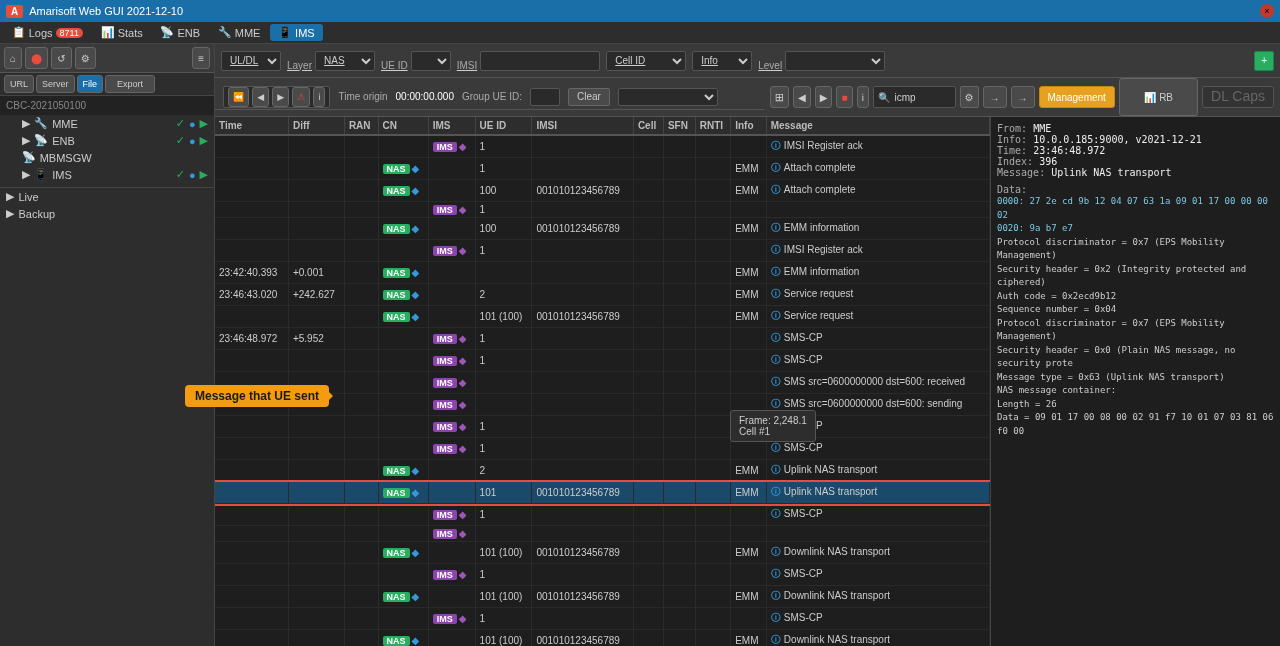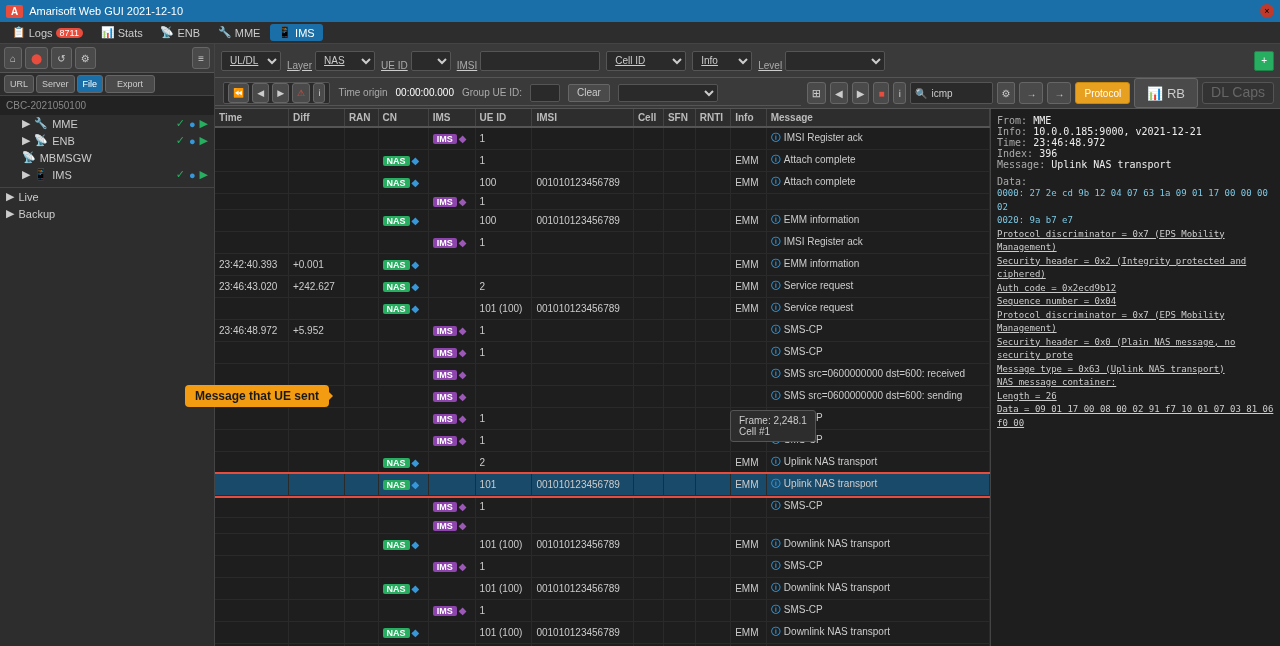--- a/index.html
+++ b/index.html
@@ -63,21 +63,21 @@
     .filter-btn { background: #4a4a4a; border: 1px solid #666; color: #ccc; padding: 1px 6px; border-radius: 2px; cursor: pointer; font-size: 10px; height: 20px; }
     .tb2-btn {
       background: #4a4a4a; border: 1px solid #666; color: #ccc; padding: 1px 6px; border-radius: 3px;
       cursor: pointer; font-size: 10px; height: 22px; display: flex; align-items: center; gap: 3px;
     }
     .search-box {
       display: flex; align-items: center; background: #2a2a2a; border: 1px solid #555; border-radius: 2px; height: 22px; padding: 0 4px;
     }
     .search-box input { background: transparent; border: none; color: #ccc; font-size: 10px; outline: none; width: 80px; }
     .analytics-btn { background: #e8a020; border: 1px solid #c8880a; color: white; padding: 1px 8px; border-radius: 3px; cursor: pointer; font-size: 10px; height: 22px; }
-    .rb-btn { background: #4a4a4a; border: 1px solid #666; color: #ccc; padding: 1px 12px; border-radius: 3px; cursor: pointer; font-size: 13px; height: 30px; }
+    .rb-btn { background: #4a4a4a; border: 1px solid #666; color: #ccc; padding: 1px 24px; border-radius: 3px; cursor: pointer; font-size: 10px; height: 38px; }
     .disabled-btn { background: #333; border: 1px solid #555; color: #666; padding: 1px 8px; border-radius: 3px; font-size: 14px; height: 22px; cursor: not-allowed; }
 
     
     #main {
       display: flex;
       height: calc(646px - 22px - 22px - 34px - 28px - 22px);
     }
 
     
     #sidebar {
@@ -142,21 +142,21 @@
       flex-shrink: 0;
       padding: 6px;
       font-size: 10px;
       color: #ccc;
       font-family: monospace;
     }
     .rp-label { color: #aaa; }
     .rp-value { color: #eee; }
     .rp-section { margin-top: 6px; }
     .rp-hex { color: #7ec8e3; font-size: 9px; line-height: 1.5; }
-    .rp-text { color: #ccc; font-size: 9px; line-height: 1.5; text-decoration: underline; }
+    .rp-text { color: #ccc; font-size: 9px; line-height: 1.5; }
 
     
     .tooltip {
       position: absolute;
       background: #f39c12;
       color: #1a1a1a;
       padding: 4px 10px;
       border-radius: 4px;
       font-size: 12px;
       font-weight: bold;
@@ -367,21 +367,21 @@
         <button class="tb2-btn" style="height:22px; padding:0 4px;">▶</button>
         <button class="tb2-btn" style="height:22px; padding:0 4px; color:#e74c3c;">■</button>
         <button class="tb2-btn" style="height:22px; padding:0 4px;">ℹ</button>
         <div class="search-box">
           <span style="color:#aaa; font-size:10px;">🔍</span>
           <input type="text" style="width: 60px;" value="icmp">
         </div>
         <button style="background:#4a4a4a; border:1px solid #666; color:#ccc; height:22px; padding:0 4px; border-radius:2px; cursor:pointer; font-size:10px;">⚙</button>
         <button class="tb2-btn" style="height:22px; padding:0 6px;">→</button>
         <button class="tb2-btn" style="height:22px; padding:0 6px;">→</button>
-        <button class="analytics-btn">Protocol</button>
+        <button class="analytics-btn">Management</button>
         <button class="rb-btn">📊 <span>RB</span></button>
         <span class="disabled-btn">DL Caps</span>
       </div>
     </div>
 
     <div style="display:flex; flex:1; overflow:hidden;">
       <div id="table-container">
         <table>
           <thead>
             <tr>

